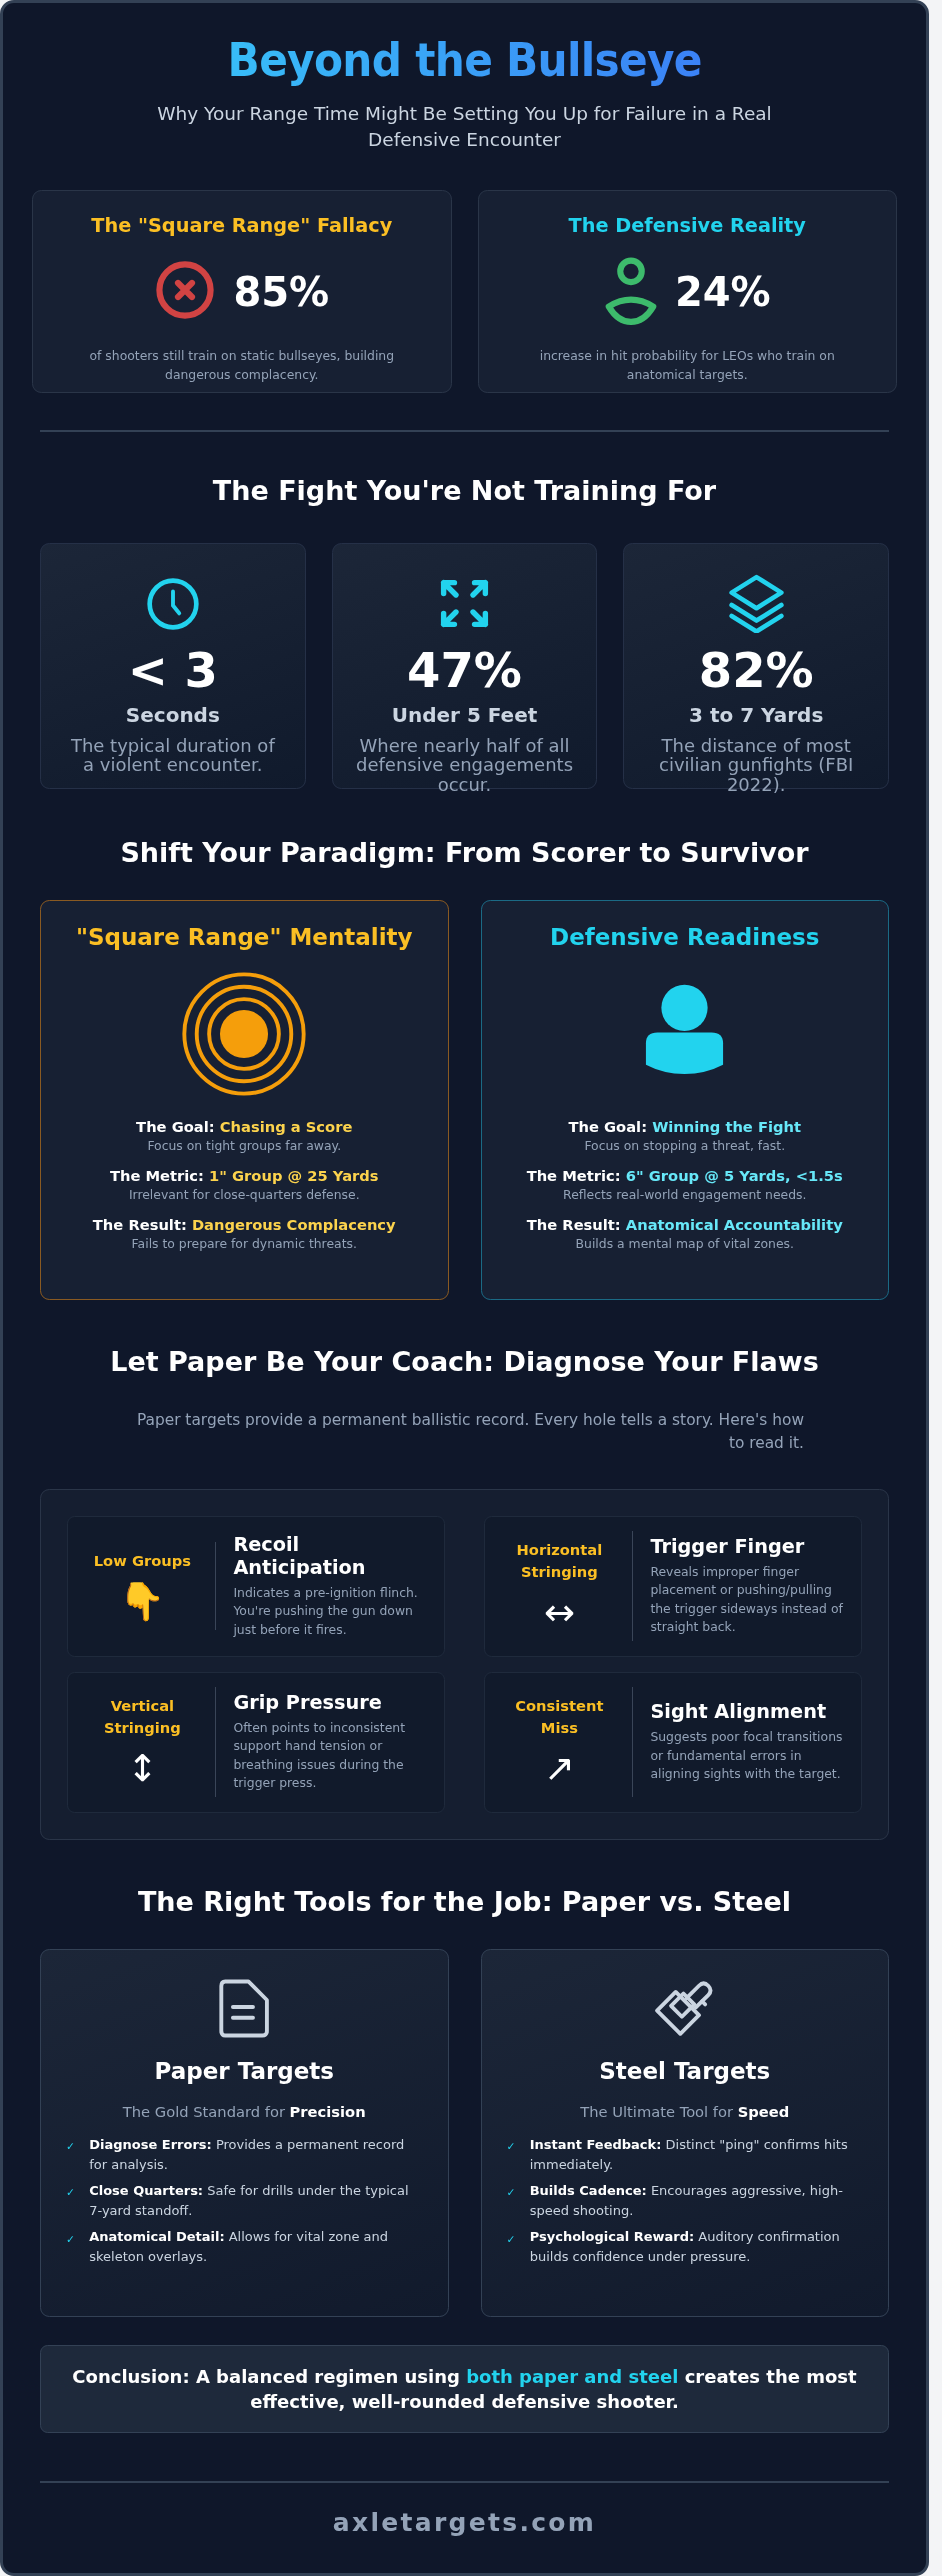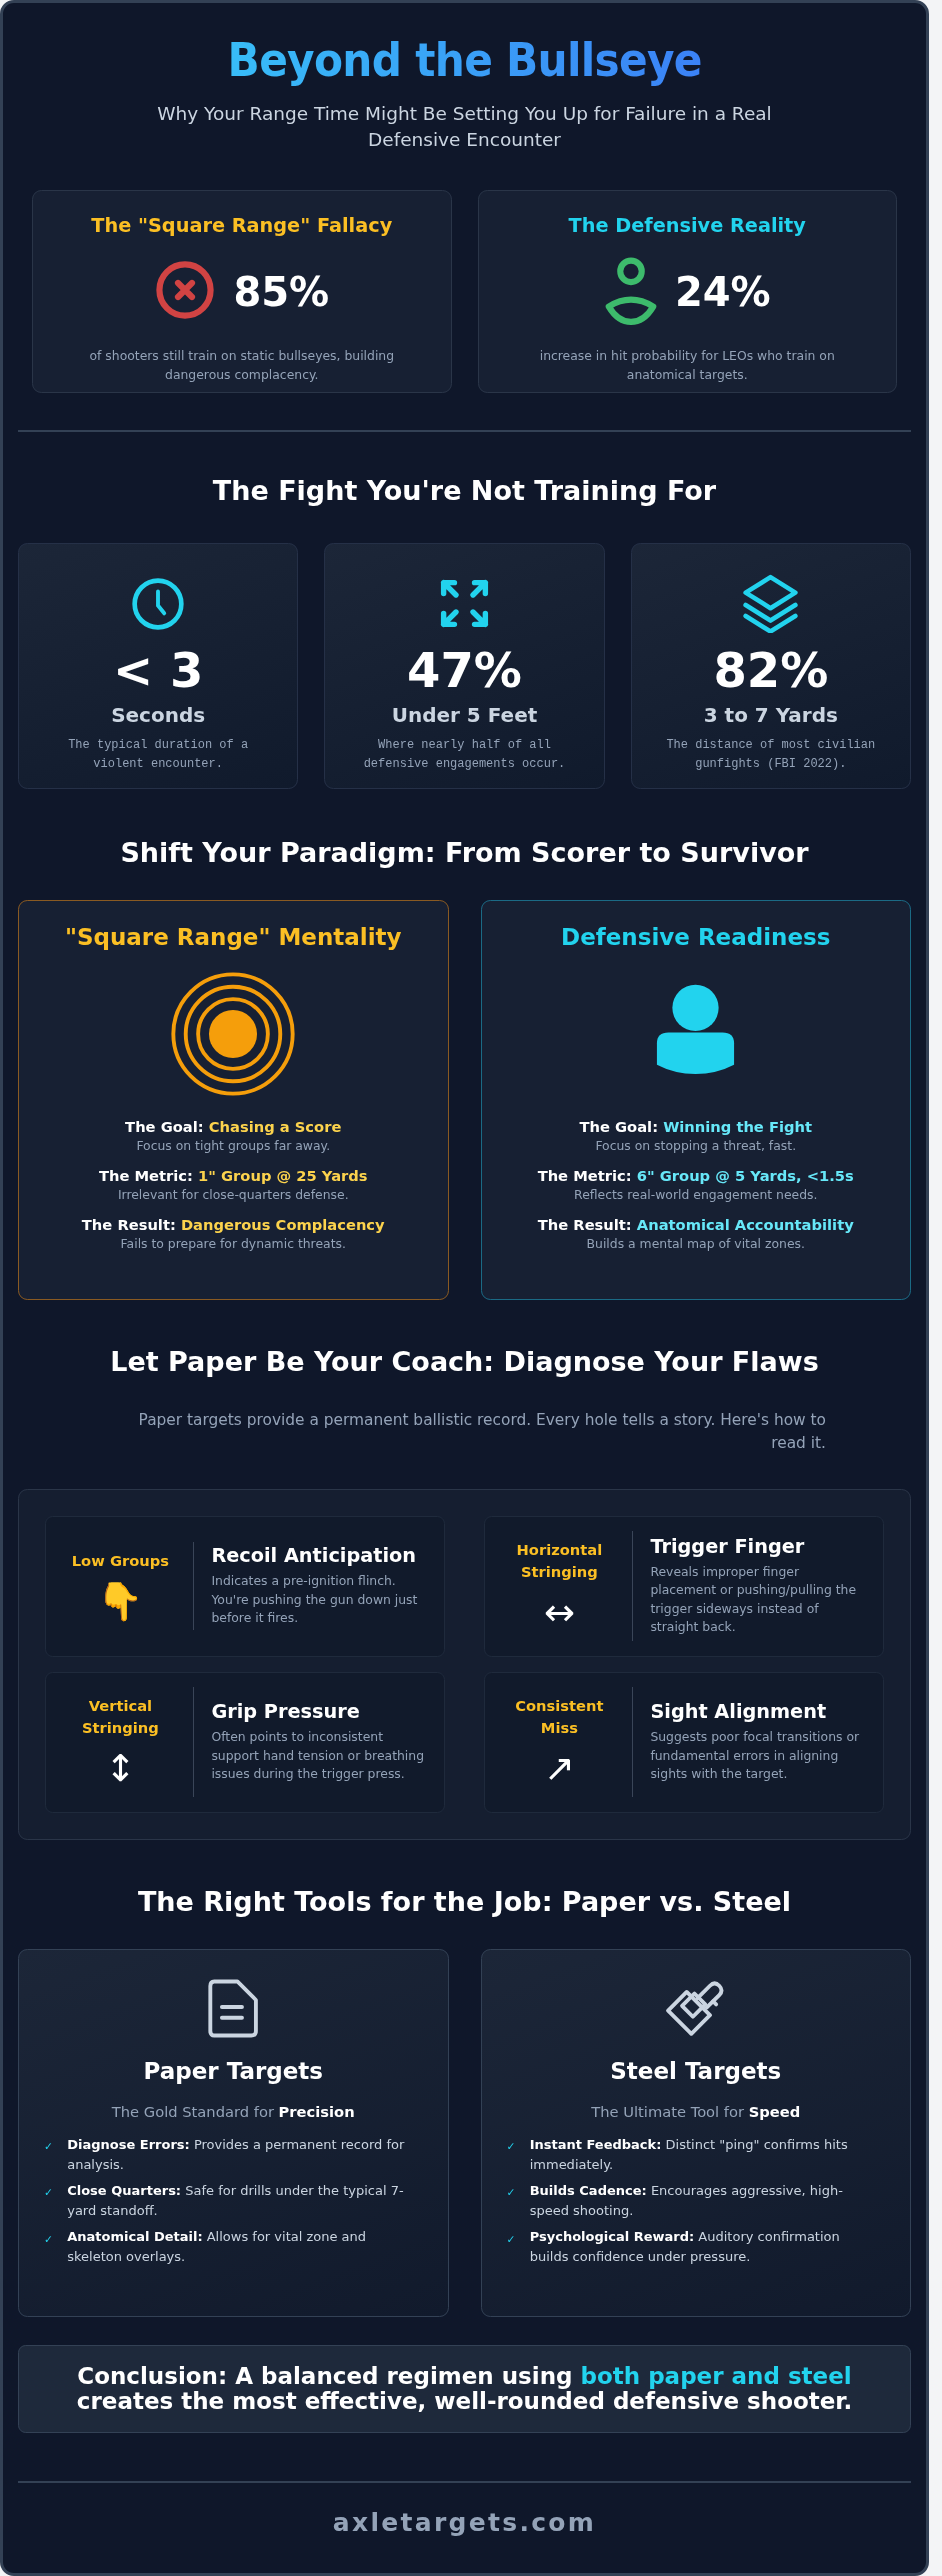--- a/index.html
+++ b/index.html
@@ -3,21 +3,21 @@
 <meta charset="utf-8">
 <style>
   * { box-sizing: border-box; margin: 0; padding: 0; }
   html, body { width: 942px; background: #f3f4f6; }
   body { font-family: "DejaVu Sans", sans-serif; color: #e5e7eb; }
   .frame {
     width: 929px; height: 2576px; background: #0f172a;
     border: 3.1px solid #334155; border-radius: 14px;
     position: relative; overflow: hidden;
   }
-  .inner { padding: 0 15px; }
+  .inner { padding: 0 37px; }
   .hero { text-align: center; padding-top: 30px; }
   .hero h1 {
     font-family: "DejaVu Sans", sans-serif; font-weight: bold; font-size: 46px; letter-spacing: -0.8px;
     background: linear-gradient(90deg, #38bdf8, #3b82f6);
     -webkit-background-clip: text; background-clip: text; color: transparent;
     display: inline-block; transform: scaleX(0.92);
   }
   .hero p { font-size: 18.5px; color: #cbd5e1; line-height: 26px; margin-top: 14px; padding: 0 139px; }
 
   .top-cards { display: flex; gap: 26px; margin: 37px 29px 0 29px; }
@@ -36,21 +36,21 @@
 
   .stats { display: flex; gap: 26px; margin-top: 37px; }
   .stat {
     flex: 1; height: 246px; border: 0.8px solid #253047; border-radius: 9.3px;
     background: linear-gradient(160deg, #1c2638 0%, #101a2c 100%);
     text-align: center; padding-top: 29px;
   }
   .stat .icon { height: 62px; display: flex; justify-content: center; align-items: center; }
   .stat .big { font-size: 48px; font-weight: bold; color: #ffffff; margin-top: 7.7px; line-height: 56px; }
   .stat .unit { font-size: 20px; font-weight: bold; color: #cbd5e1; margin-top: 4.6px; }
-  .stat .desc { font-size: 12px; color: #94a3b8; line-height: 19.3px; margin-top: 9.3px; padding: 0 23px; font-family: Liberation Mono, monospace; }
+  .stat .desc { font-size: 18px; color: #94a3b8; line-height: 19.3px; margin-top: 9.3px; padding: 0 23px; }
 
   .paradigm { display: flex; gap: 32px; margin-top: 32px; }
   .pcard { flex: 1; height: 400px; background: #172033; border-radius: 9.3px; text-align: center; padding-top: 23px; }
   .pcard.amber { border: 1.5px solid #8a5a22; }
   .pcard.cyan { border: 1.5px solid #1b6a85; }
   .pcard .title { font-size: 23px; font-weight: bold; }
   .pcard .icon { height: 139px; display: flex; justify-content: center; align-items: center; margin-top: 15.4px; }
   .pcard .item { margin-top: 14px; }
   .pcard .item:first-of-type { margin-top: 43px; }
   .pcard .lbl { font-size: 14.7px; font-weight: bold; color: #ffffff; }
@@ -82,21 +82,21 @@
   .tool .ttl { font-size: 23px; font-weight: bold; color: #ffffff; margin-top: 18.5px; }
   .tool .tag { font-size: 14.7px; color: #94a3b8; margin-top: 18.5px; }
   .tool .tag b { color: #ffffff; }
   .tool ul { list-style: none; text-align: left; margin-top: 15.4px; padding: 0 31px 0 25px; }
   .tool li { display: flex; gap: 12.4px; font-size: 13px; color: #cbd5e1; line-height: 20px; margin-bottom: 6.2px; }
   .tool li .chk { color: #22d3ee; font-size: 10.8px; width: 10.8px; flex: none; padding-top: 2.3px; }
   .tool li b { color: #ffffff; }
 
   .conclusion {
     margin-top: 28px; height: 88px; background: #1e293b; border: 0.8px solid #334155; border-radius: 7.7px;
-    text-align: center; font-size: 23px; font-weight: bold; color: #ffffff; line-height: 25px; padding: 18.5px 15.4px 0;
+    text-align: center; font-size: 18px; font-weight: bold; color: #ffffff; line-height: 25px; padding: 18.5px 15.4px 0;
   }
   .conclusion .hl { color: #22d3ee; }
   .foot-divider { height: 2.3px; background: #334155; margin-top: 48px; }
   .footer { text-align: center; font-size: 25px; font-weight: bold; color: #94a3b8; letter-spacing: 2.3px; margin-top: 25px; }
 </style>
 </head>
 <body>
 
 <div class="frame">
   <div class="hero">

